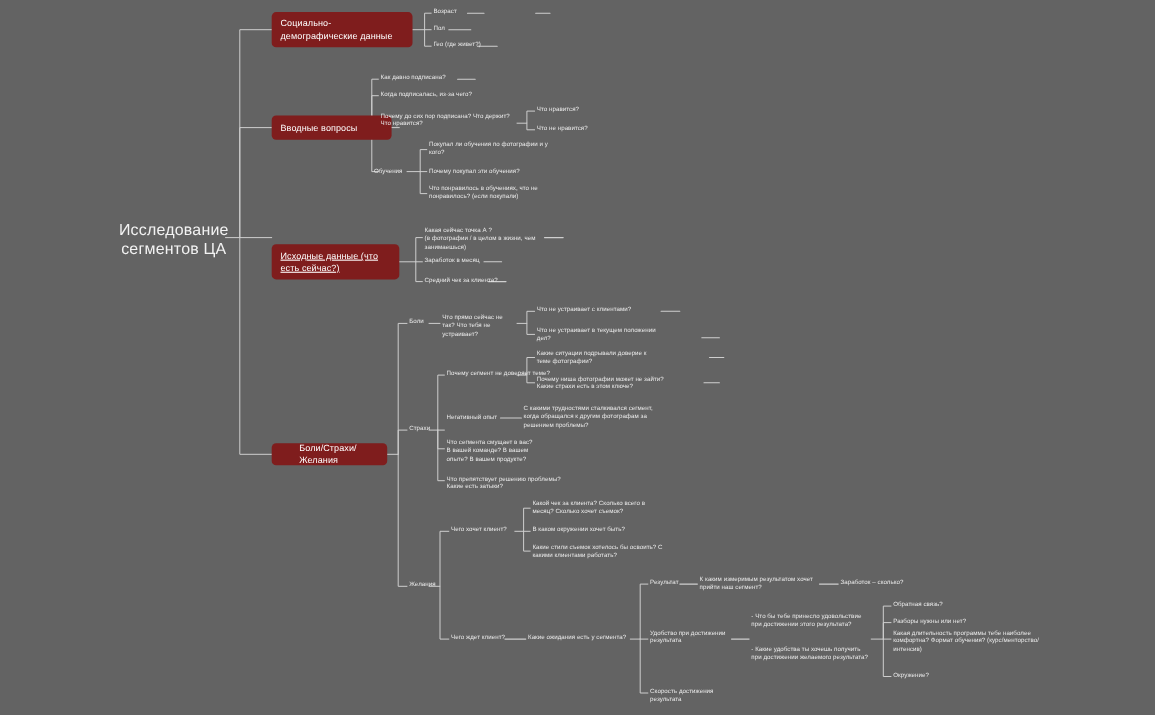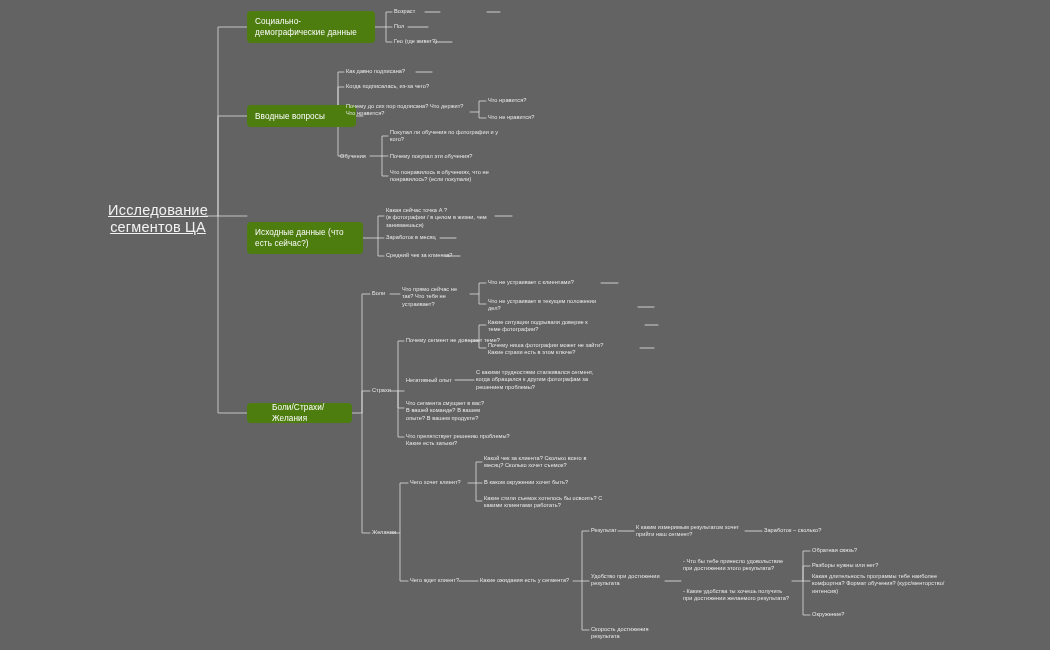--- a/index.html
+++ b/index.html
@@ -21,25 +21,24 @@
     pointer-events: none;
   }
   .root-title {
     position: absolute;
     color: #f2f2f2;
     font-size: 14.5px;
     line-height: 17px;
     text-align: center;
     letter-spacing: .2px;
     white-space: pre-line;
-    text-decoration: underline;
   }
   .obox {
     position: absolute;
-    background: #4d7c0f;
+    background: #7f1d1d;
     color: #ffffff;
     border-radius: 4px;
     font-size: 8.2px;
     line-height: 11px;
     padding: 5px 8px;
     display: flex;
     align-items: center;
     letter-spacing: .1px;
   }
   .node {
@@ -147,21 +146,21 @@
 сегментов ЦА</div>
 
   <div class="obox" style="left:247px; top:11px; width:128px; height:32px;">
     <span>Социально-демографические данные</span>
   </div>
 
   <div class="obox" style="left:247px; top:105px; width:109px; height:22px;">
     <span>Вводные вопросы</span>
   </div>
 
-  <div class="obox" style="left:247px; top:222px; width:116px; height:32px;">
+  <div class="obox" style="left:247px; top:222px; width:116px; height:32px;text-decoration:underline;">
     <span>Исходные данные (что есть сейчас?)</span>
   </div>
 
   <div class="obox" style="left:247px; top:403px; width:105px; height:20px;padding-left:25px;">
     <span>Боли/Страхи/Желания</span>
   </div>
 
   <div class="node" style="left:394px; top:8px;">Возраст</div>
   <div class="node" style="left:394px; top:23px;">Пол</div>
   <div class="node" style="left:394px; top:38px;">Гео (где живет?)</div>

